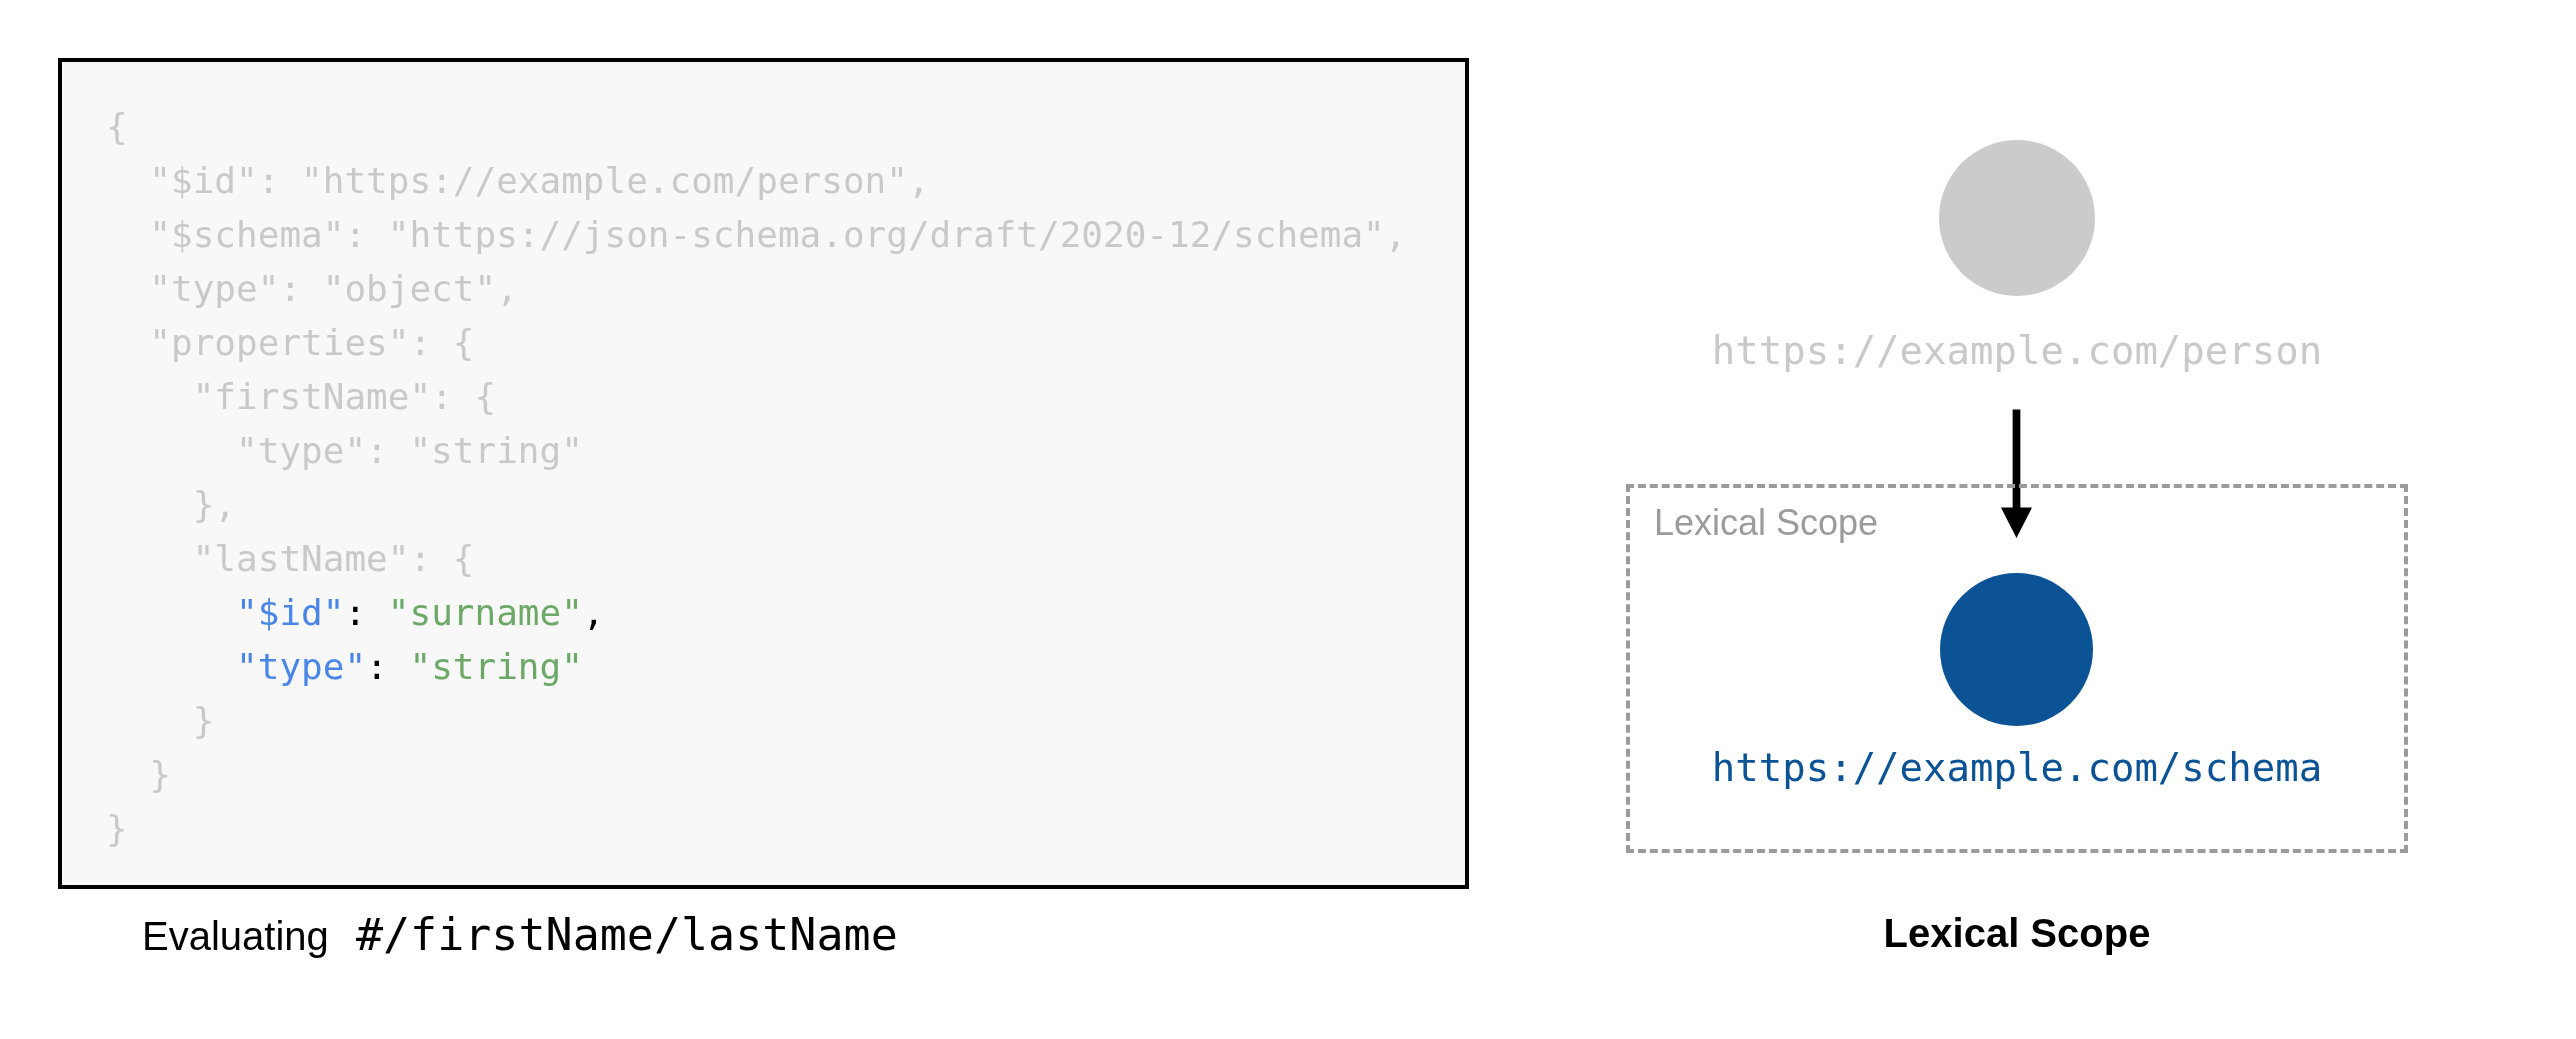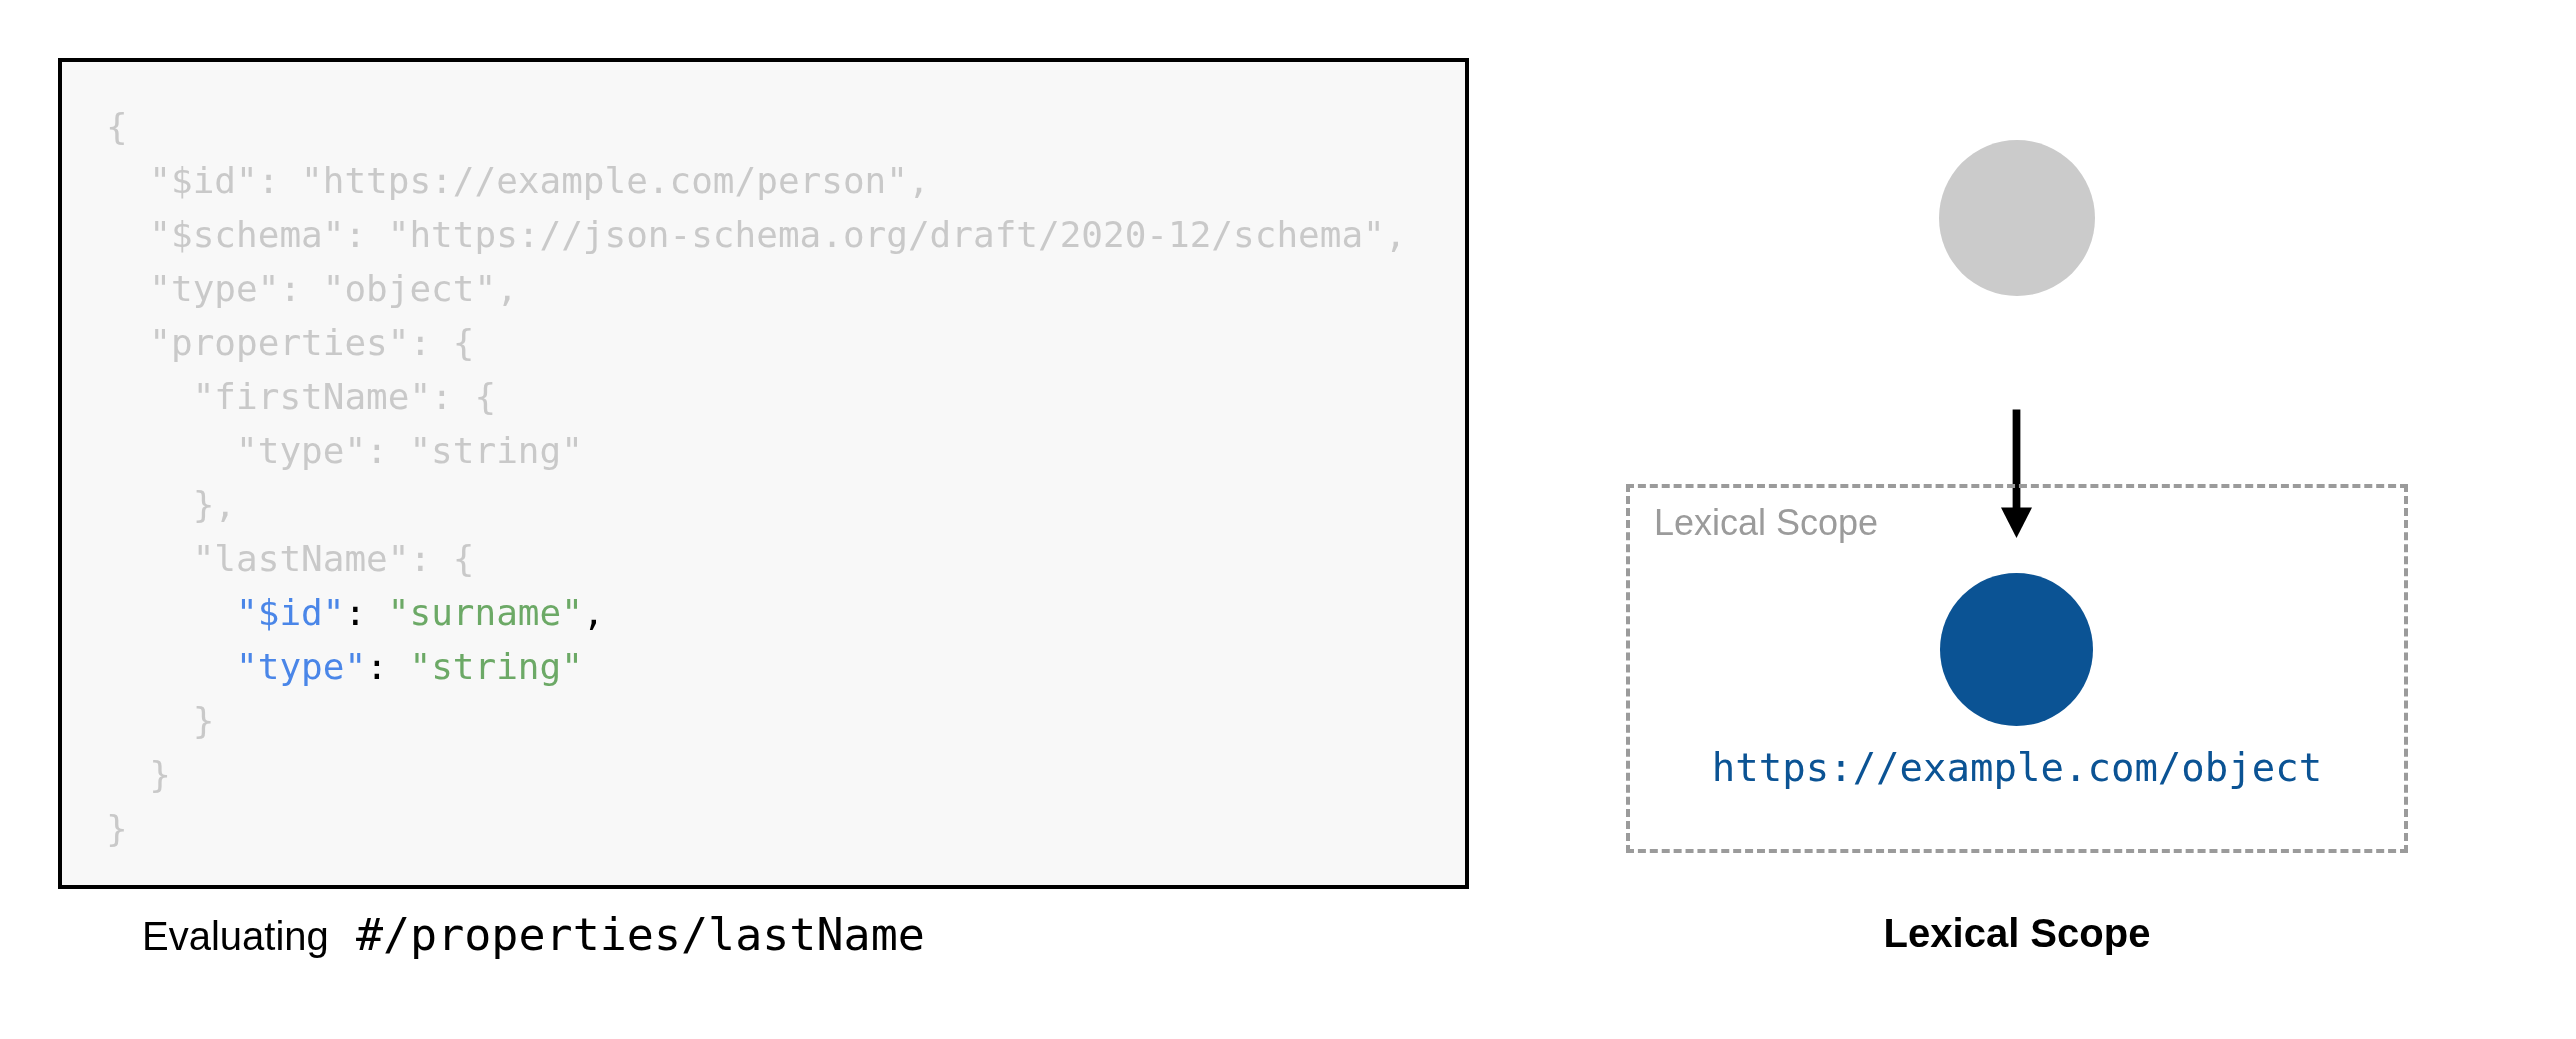--- a/index.html
+++ b/index.html
@@ -157,35 +157,36 @@
         <div class="code-line"><span class="tok-muted">    "lastName": {</span></div>
         <div class="code-line"><span class="tok-muted">      </span><span class="tok-key">"$id"</span><span class="tok-plain">: </span><span class="tok-str">"surname"</span><span class="tok-plain">,</span></div>
         <div class="code-line"><span class="tok-muted">      </span><span class="tok-key">"type"</span><span class="tok-plain">: </span><span class="tok-str">"string"</span></div>
         <div class="code-line"><span class="tok-muted">    }</span></div>
         <div class="code-line"><span class="tok-muted">  }</span></div>
         <div class="code-line"><span class="tok-muted">}</span></div>
       </div>
   </div>
 
   <div class="caption-left">
-    <span class="bold-part">Evaluating</span><span class="mono-part"> #/properties/lastName</span>
+    <span class="bold-part">Evaluating</span><span class="mono-part"> #/firstName/lastName</span>
   </div>
 
   <div class="person-circle"></div>
 
+  <div class="person-label">https://example.com/person</div>
 
   <svg class="arrow-svg" width="31" height="130" viewBox="0 0 48 200">
     <line x1="24" y1="0" x2="24" y2="155" stroke="#000000" stroke-width="12"></line>
     <polygon points="0,152 48,152 24,199" fill="#000000"></polygon>
   </svg>
 
   <div class="scope-box">
     <div class="scope-box-label">Lexical Scope</div>
   </div>
 
   <div class="surname-circle"></div>
 
-  <div class="surname-label">https://example.com/object</div>
+  <div class="surname-label">https://example.com/schema</div>
 
   <div class="caption-right">Lexical Scope</div>
 
 </div>
 
 
 </body></html>

